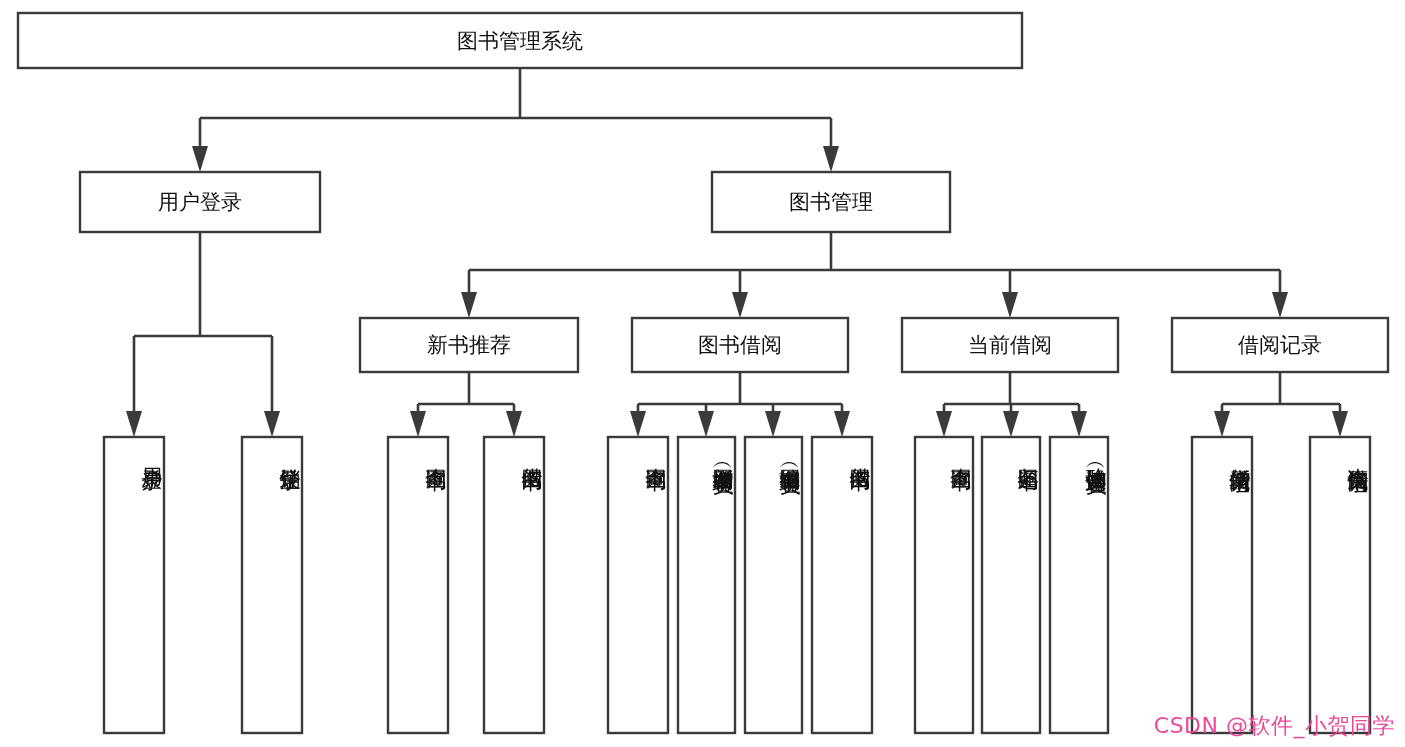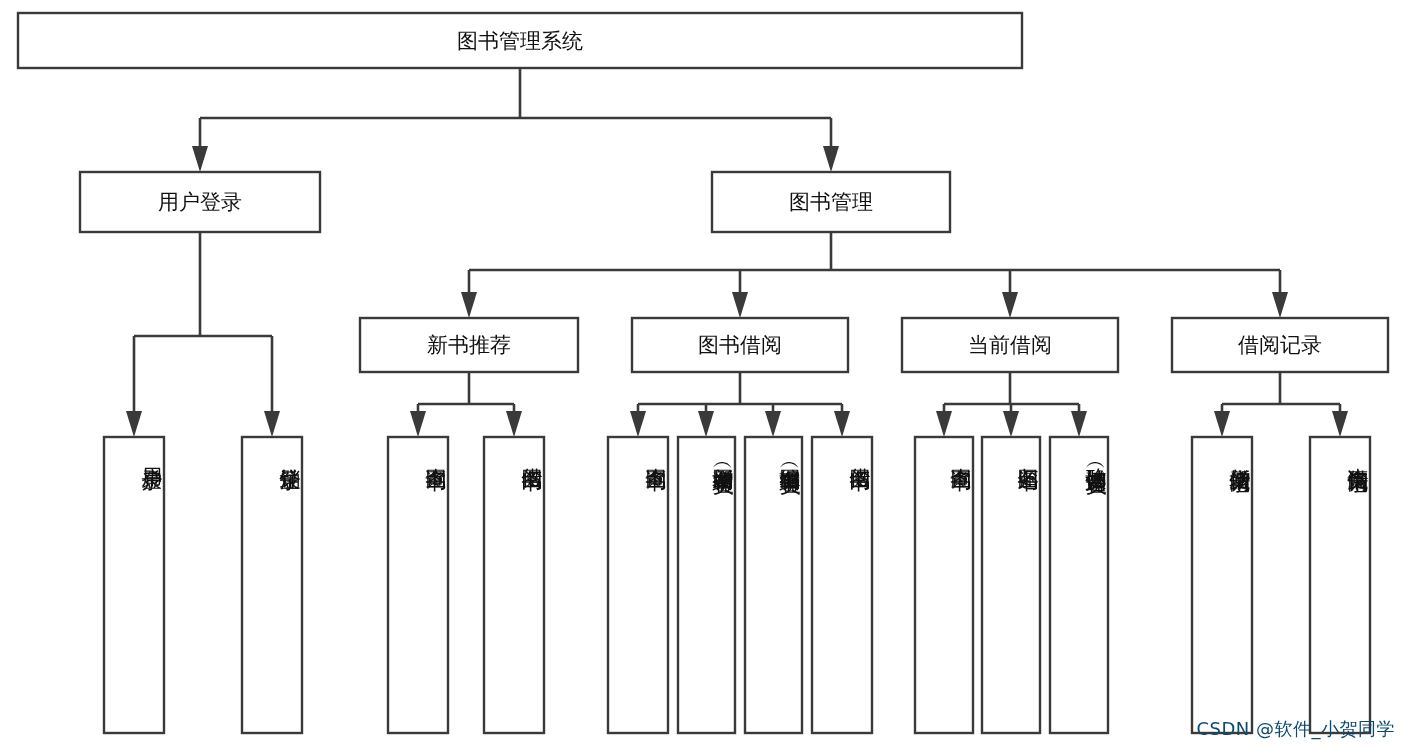--- a/index.html
+++ b/index.html
@@ -60,22 +60,22 @@
     line-height: 1;
     white-space: nowrap;
     text-align: left;
     pointer-events: none;
   }
   .watermark {
     position: absolute;
     right: 10px;
     bottom: 6px;
     font-family: "DejaVu Sans", "Liberation Sans", sans-serif;
-    font-size: 18px;
-    color: #0c4a6e;
+    font-size: 22px;
+    color: #ec4899;
     white-space: nowrap;
     letter-spacing: 0.5px;
   }
 </style>
 </head>
 <body>
 
 <div id="diagram-root">
 
   <svg class="diagram-canvas" viewBox="0 0 1405 747">

